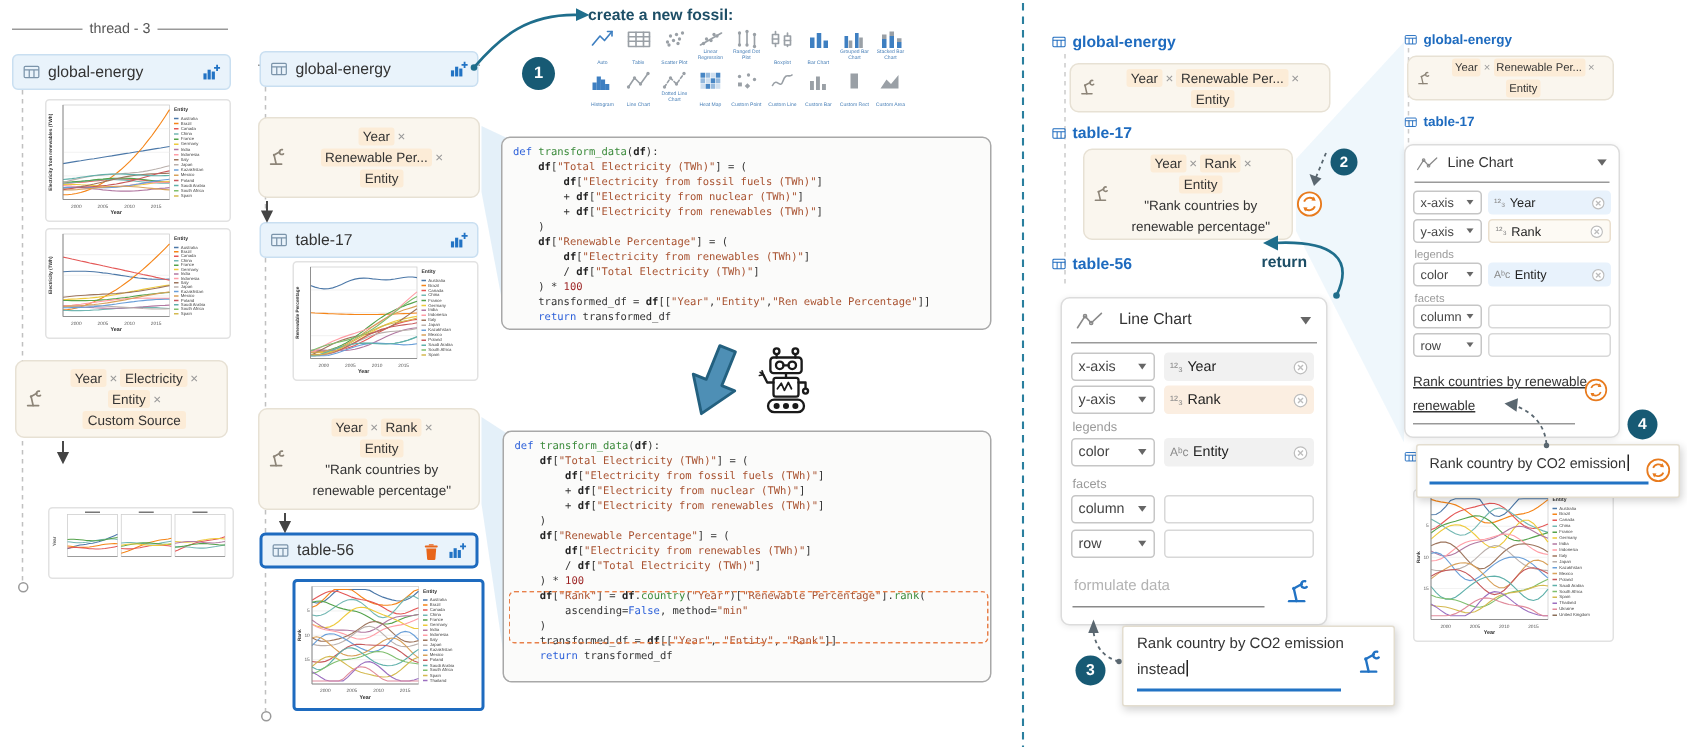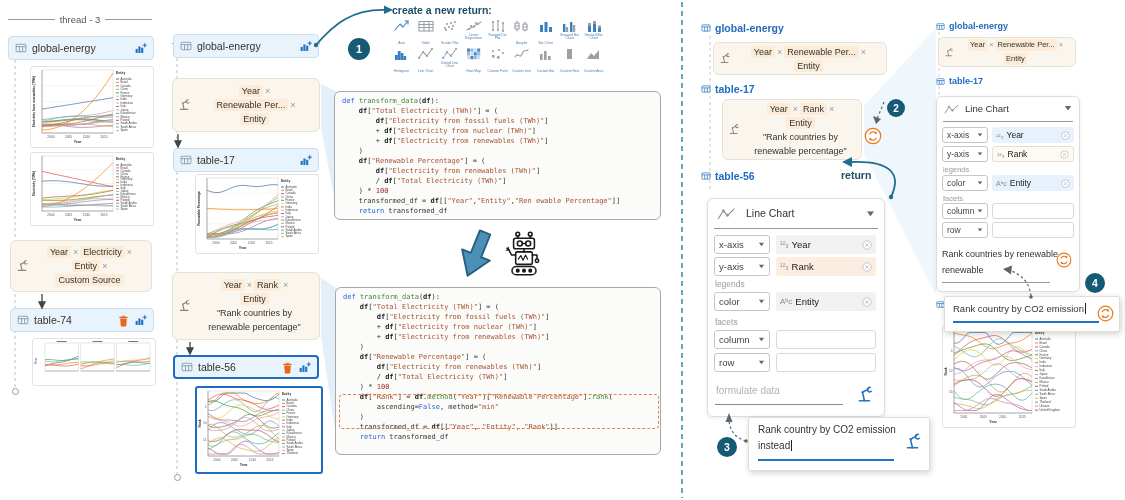--- a/index.html
+++ b/index.html
@@ -50,21 +50,21 @@
   .endcap{position:absolute;width:5px;height:5px;border:1px solid #999;border-radius:50%;background:#fff;z-index:10;}
   .ct-grid{position:absolute;z-index:10;}
   .icon-row{display:flex;}
   .ct-cell{width:24px;display:flex;flex-direction:column;align-items:center;}
   .cti{width:18px;height:14px;}
   .cti .s{fill:none;stroke-width:1.1;stroke-linecap:round;stroke-linejoin:round;}
   .ct-label{height:14px;width:24px;overflow:visible;text-align:center;}
   .ct-label span{display:inline-block;font-size:8px;color:#4a80b8;transform:scale(.42);
                  transform-origin:50% 0;width:230%;margin-left:-65%;line-height:1.1;}
   .fmt-ph{position:absolute;color:#b3b3b3;}
-  .fmt-val{position:absolute;color:#333;}
+  .fmt-val{position:absolute;color:#333;text-decoration:underline;}
   .annot{position:absolute;color:#1d4e66;font-weight:600;z-index:30;}
   .ul{position:absolute;background:#8a8a8a;height:1px;}
   .ul-blue{position:absolute;background:#2273c4;height:2px;z-index:41;}
   .ic{display:block;}
 </style>
 </head>
 <body>
 
 <svg width="0" height="0" style="position:absolute">
   <defs>
@@ -371,32 +371,20 @@
           <span class="chip-x">×</span>
         </div>
         <div class="chip-row">
           <span class="chip">Entity</span>
           <span class="chip-x">×</span>
         </div>
         <div class="chip-row">
           <span class="chip">Custom Source</span>
         </div>
       </div>
-  </div>
-  <div class="card" style="left:10px;top:308px;width:144px;height:24px;">
-    <svg class="ic" style="width:12px;height:12px;color:#7b94aa">
-        <use href="#sym-table"></use>
-      </svg>
-    <span class="lbl">table-74</span>
-    <svg class="ic" style="width:11px;height:13px">
-        <use href="#sym-trash"></use>
-      </svg>
-    <svg class="ic" style="width:13px;height:13px">
-        <use href="#sym-addchart"></use>
-      </svg>
   </div>
   <div class="thumb" style="left:32px;top:338px;width:122px;height:46px;"><svg width="120" height="44" viewBox="0 0 120 44">
         <rect x="12" y="4" width="33.333333333333336" height="28" fill="#fff" stroke="#ccc" stroke-width=".5"></rect>
         <polyline points="12.0,26.8 14.1,26.1 16.2,25.4 18.3,24.9 20.3,24.4 22.4,24.1 24.5,23.8 26.6,23.4 28.7,23.1 30.8,22.7 32.8,22.2 34.9,21.5 37.0,20.8 39.1,19.9 41.2,19.0 43.3,18.1 45.3,17.2" fill="none" stroke="#4c78a8" stroke-width=".7"></polyline>
         <polyline points="12.0,25.0 14.1,25.2 16.2,25.5 18.3,25.7 20.3,25.8 22.4,25.9 24.5,25.8 26.6,25.7 28.7,25.4 30.8,25.0 32.8,24.6 34.9,24.2 37.0,23.9 39.1,23.6 41.2,23.5 43.3,23.4 45.3,23.5" fill="none" stroke="#f58518" stroke-width=".7"></polyline>
         <polyline points="12.0,26.4 14.1,26.2 16.2,26.0 18.3,26.0 20.3,26.1 22.4,26.3 24.5,26.5 26.6,26.8 28.7,26.9 30.8,27.0 32.8,27.0 34.9,26.9 37.0,26.7 39.1,26.3 41.2,26.0 43.3,25.6 45.3,25.2" fill="none" stroke="#e45756" stroke-width=".7"></polyline>
         <polyline points="12.0,22.2 14.1,22.4 16.2,22.6 18.3,22.8 20.3,22.8 22.4,22.7 24.5,22.5 26.6,22.2 28.7,21.8 30.8,21.4 32.8,21.0 34.9,20.7 37.0,20.5 39.1,20.3 41.2,20.3 43.3,20.4 45.3,20.6" fill="none" stroke="#72b7b2" stroke-width=".7"></polyline>
         <polyline points="12.0,20.6 14.1,20.5 16.2,20.5 18.3,20.6 20.3,20.8 22.4,21.0 24.5,21.3 26.6,21.4 28.7,21.5 30.8,21.5 32.8,21.4 34.9,21.1 37.0,20.8 39.1,20.4 41.2,20.0 43.3,19.6 45.3,19.3" fill="none" stroke="#54a24b" stroke-width=".7"></polyline>
         <line x1="12" y1="32" x2="45.333333333333336" y2="32" stroke="#888" stroke-width=".5"></line>
         <line x1="23.666666666666668" y1="2.5" x2="33.66666666666667" y2="2.5" stroke="#777" stroke-width="1"></line>
@@ -721,21 +709,21 @@
         <g transform="translate(89.5,62.3) scale(.36)">
           <text font-size="8" fill="#444" dominant-baseline="middle">Spain</text>
         </g>
         <line x1="85" x2="88" y1="65.6" y2="65.6" stroke="#9b6fc0" stroke-width="1"></line>
         <g transform="translate(89.5,65.6) scale(.36)">
           <text font-size="8" fill="#444" dominant-baseline="middle">Thailand</text>
         </g>
       </svg></div>
   <div class="endcap" style="left:174px;top:474px;"></div>
 
-  <div class="annot" style="left:392px;top:4px;font-size:10.5px;">create a new return:</div>
+  <div class="annot" style="left:392px;top:4px;font-size:10.5px;">create a new fossil:</div>
   <div class="step" style="left:348px;top:38px;width:22px;height:22px;font-size:11px;">1</div>
   <div class="ct-grid" style="left:390px;top:19px;">
       <div class="icon-row">
         <div class="ct-cell">
           <svg class="cti" viewBox="0 0 18 14">
             <path d="M2 11L7 5l3 3 5-6" class="s" stroke="#3e7fc1"></path>
             <path d="M12 2h3v3" class="s" stroke="#3e7fc1"></path>
           </svg>
           <div class="ct-label"><span>Auto</span></div>
         </div>
@@ -953,21 +941,21 @@
       <div class="cl"><span class="kw">def</span> <span class="fn">transform_data</span>(<span class="df">df</span>):</div>
       <div class="cl">    <span class="df">df</span>[<span class="str">"Total Electricity (TWh)"</span>] = (</div>
       <div class="cl">        <span class="df">df</span>[<span class="str">"Electricity from fossil fuels (TWh)"</span>]</div>
       <div class="cl">        + <span class="df">df</span>[<span class="str">"Electricity from nuclear (TWh)"</span>]</div>
       <div class="cl">        + <span class="df">df</span>[<span class="str">"Electricity from renewables (TWh)"</span>]</div>
       <div class="cl">    )</div>
       <div class="cl">    <span class="df">df</span>[<span class="str">"Renewable Percentage"</span>] = (</div>
       <div class="cl">        <span class="df">df</span>[<span class="str">"Electricity from renewables (TWh)"</span>]</div>
       <div class="cl">        / <span class="df">df</span>[<span class="str">"Total Electricity (TWh)"</span>]</div>
       <div class="cl">    ) * <span class="num">100</span></div>
-      <div class="cl">    <span class="df">df</span>[<span class="str">"Rank"</span>] = <span class="df">df</span>.<span class="fn">method</span>(<span class="str">"Year"</span>)[<span class="str">"Renewable Percentage"</span>].<span class="fn">rank</span>(</div>
+      <div class="cl">    <span class="df">df</span>[<span class="str">"Rank"</span>] = <span class="df">df</span>.<span class="fn">country</span>(<span class="str">"Year"</span>)[<span class="str">"Renewable Percentage"</span>].<span class="fn">rank</span>(</div>
       <div class="cl">        ascending=<span class="kw">False</span>, method=<span class="str">"min"</span></div>
       <div class="cl">    )</div>
       <div class="cl">    transformed_df = <span class="df">df</span>[[<span class="str">"Year"</span>, <span class="str">"Entity"</span>, <span class="str">"Rank"</span>]]</div>
       <div class="cl">    <span class="kw">return</span> transformed_df</div>
     </div>
   <div class="hlbox" style="left:339px;top:394px;width:318px;height:33px;"></div>
 
   <div class="tree-h" style="left:701px;top:22px;">
     <svg class="ic" style="width:10px;height:10px;color:#1e6bbf">
         <use href="#sym-table"></use>

